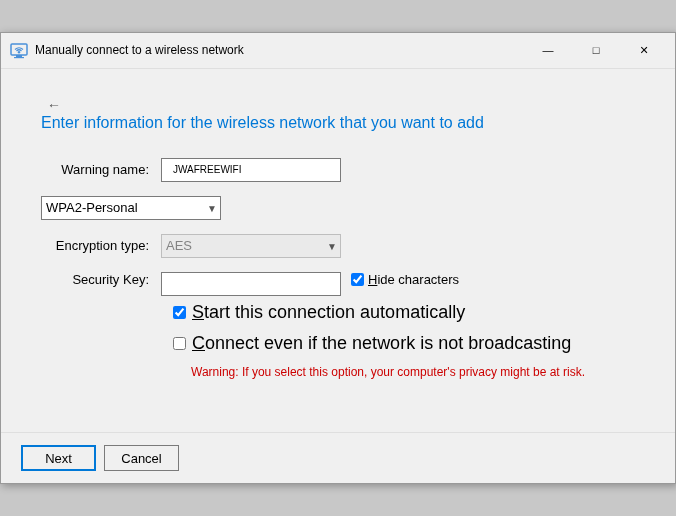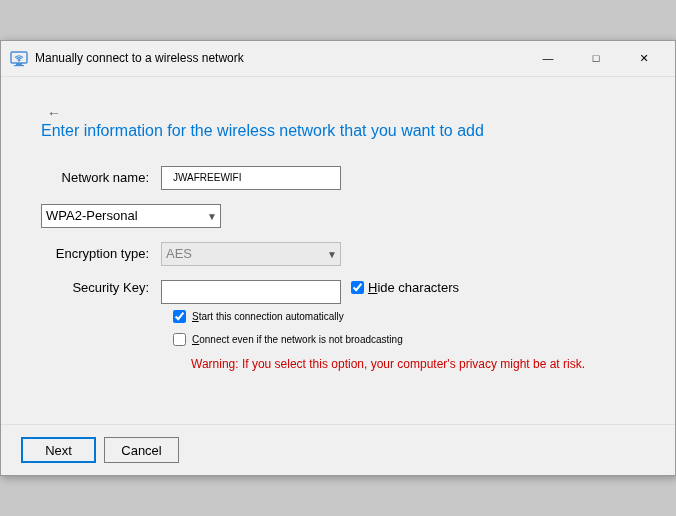--- a/index.html
+++ b/index.html
@@ -146,21 +146,21 @@
     .checkbox-row {
       display: flex;
       align-items: center;
       margin-bottom: 10px;
       padding-left: 132px;
     }
     .checkbox-row input[type="checkbox"] {
       margin-right: 6px;
     }
     .checkbox-label {
-      font-size: 10px;
+      font-size: 18px;
       color: #000;
     }
     .checkbox-label u {
       text-decoration: underline;
     }
     .warning-text {
       padding-left: 150px;
       font-size: 12px;
       color: #c00;
       margin-bottom: 16px;
@@ -215,21 +215,21 @@
   </div>
 
   <div class="content">
     
     <button class="back-btn">←</button>
 
     <div class="page-heading">Enter information for the wireless network that you want to add</div>
 
     
     <div class="form-row">
-      <label class="form-label">Network name:</label>
+      <label class="form-label">Warning name:</label>
       <input class="form-input" type="text" value="JWAFREEWIFI" style="">
     </div>
 
     
     <div class="form-row">
       <div class="select-wrapper">
         <select class="form-select">
           <option>WPA2-Personal</option>
           <option>Open</option>
           <option>WEP</option>

